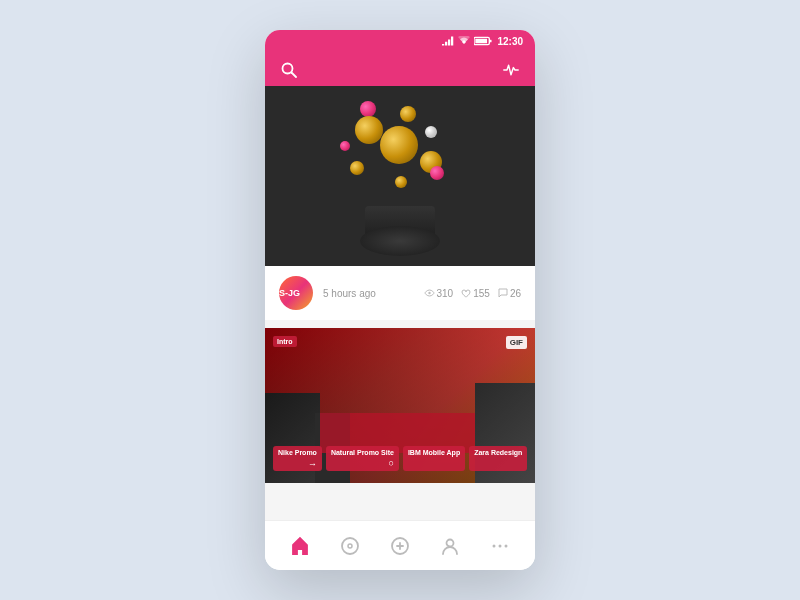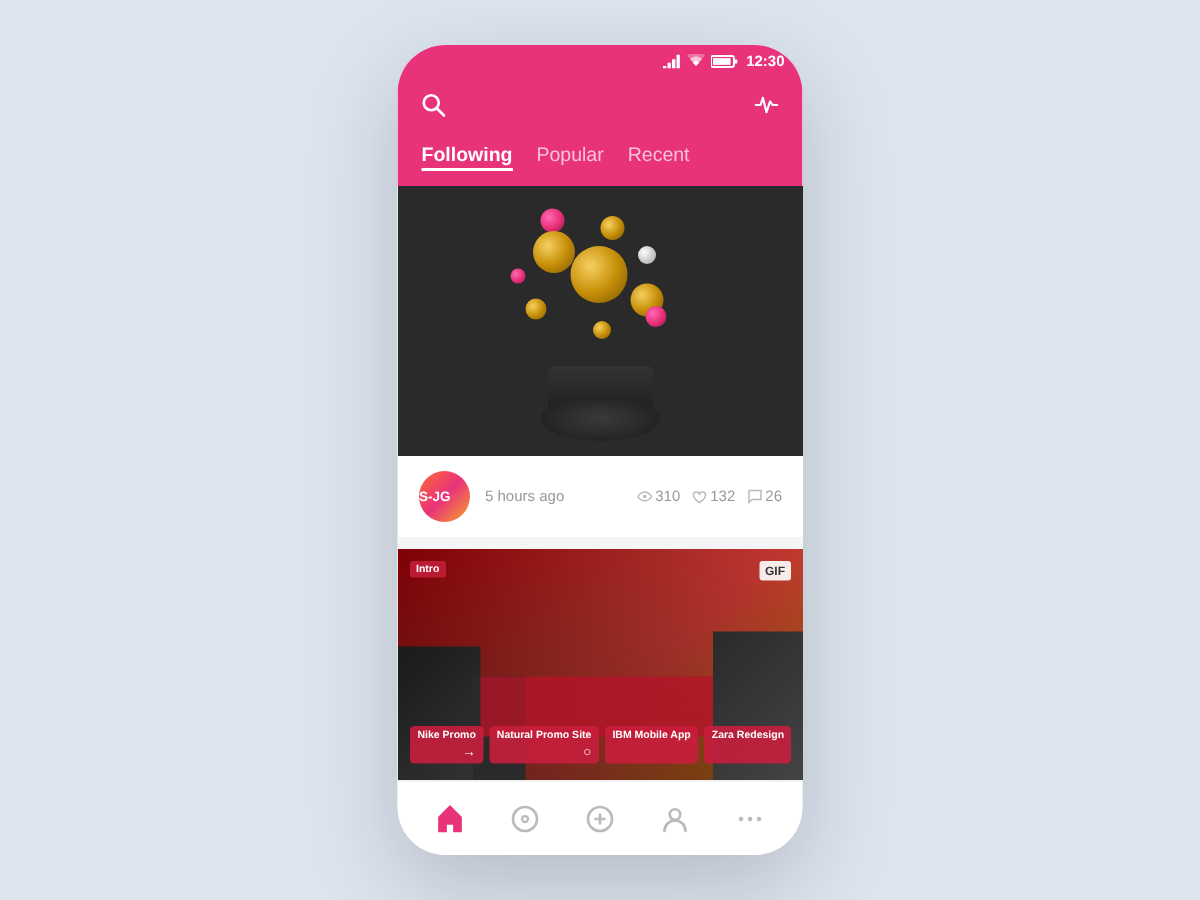--- a/index.html
+++ b/index.html
@@ -10,21 +10,21 @@
       display: flex;
       align-items: center;
       justify-content: center;
       font-family: 'Helvetica Neue', Arial, sans-serif;
       overflow: hidden;
     }
     .phone {
       width: 270px;
       height: 540px;
       background: #fff;
-      border-radius: 32px;
+      border-radius: 15px;
       overflow: hidden;
       box-shadow: 0 20px 60px rgba(0,0,0,0.18);
       display: flex;
       flex-direction: column;
     }
     
     .status-bar {
       background: #e8337a;
       display: flex;
       align-items: center;
@@ -370,25 +370,20 @@
         <svg width="16" height="16" viewBox="0 0 16 16" fill="none">
           <circle cx="6.5" cy="6.5" r="5" stroke="white" stroke-width="1.8"></circle>
           <line x1="10.5" y1="10.5" x2="15" y2="15" stroke="white" stroke-width="1.8" stroke-linecap="round"></line>
         </svg>
       </span>
       <span class="header-icon">
         <svg width="16" height="16" viewBox="0 0 20 20" fill="none">
           <polyline points="1,10 5,10 7,4 10,16 13,7 15,10 19,10" stroke="white" stroke-width="1.8" stroke-linecap="round" stroke-linejoin="round" fill="none"></polyline>
         </svg>
       </span>
-    </div>
-    <div class="nav-tabs">
-      <span class="nav-tab active">Following</span>
-      <span class="nav-tab">Popular</span>
-      <span class="nav-tab">Recent</span>
     </div>
   </div>
 
   <div class="content">
 
     <div class="card">
       <div class="card-image">
         <div class="balls-scene">
           <div class="ball ball-pink1"></div>
           <div class="ball ball-gold-sm1"></div>
@@ -416,21 +411,21 @@
             <svg width="11" height="8" viewBox="0 0 11 8" fill="none">
                 <path d="M5.5 1C3 1 1 3.5 1 4s2 3 4.5 3 4.5-2.5 4.5-3-2-3-4.5-3z" stroke="#bbb" stroke-width="1" fill="none"></path>
                 <circle cx="5.5" cy="4" r="1.2" fill="#bbb"></circle>
               </svg>
             <span>310</span>
           </div>
           <div class="stat">
             <svg width="10" height="9" viewBox="0 0 10 9" fill="none">
                 <path d="M5 8S1 5.5 1 3a2 2 0 014 0 2 2 0 014 0c0 2.5-4 5-4 5z" stroke="#bbb" stroke-width="1" fill="none"></path>
               </svg>
-            <span>132</span>
+            <span>155</span>
           </div>
           <div class="stat">
             <svg width="10" height="10" viewBox="0 0 10 10" fill="none">
                 <path d="M1 1h8v6H3L1 9V1z" stroke="#bbb" stroke-width="1" fill="none"></path>
               </svg>
             <span>26</span>
           </div>
         </div>
       </div>
     </div>

